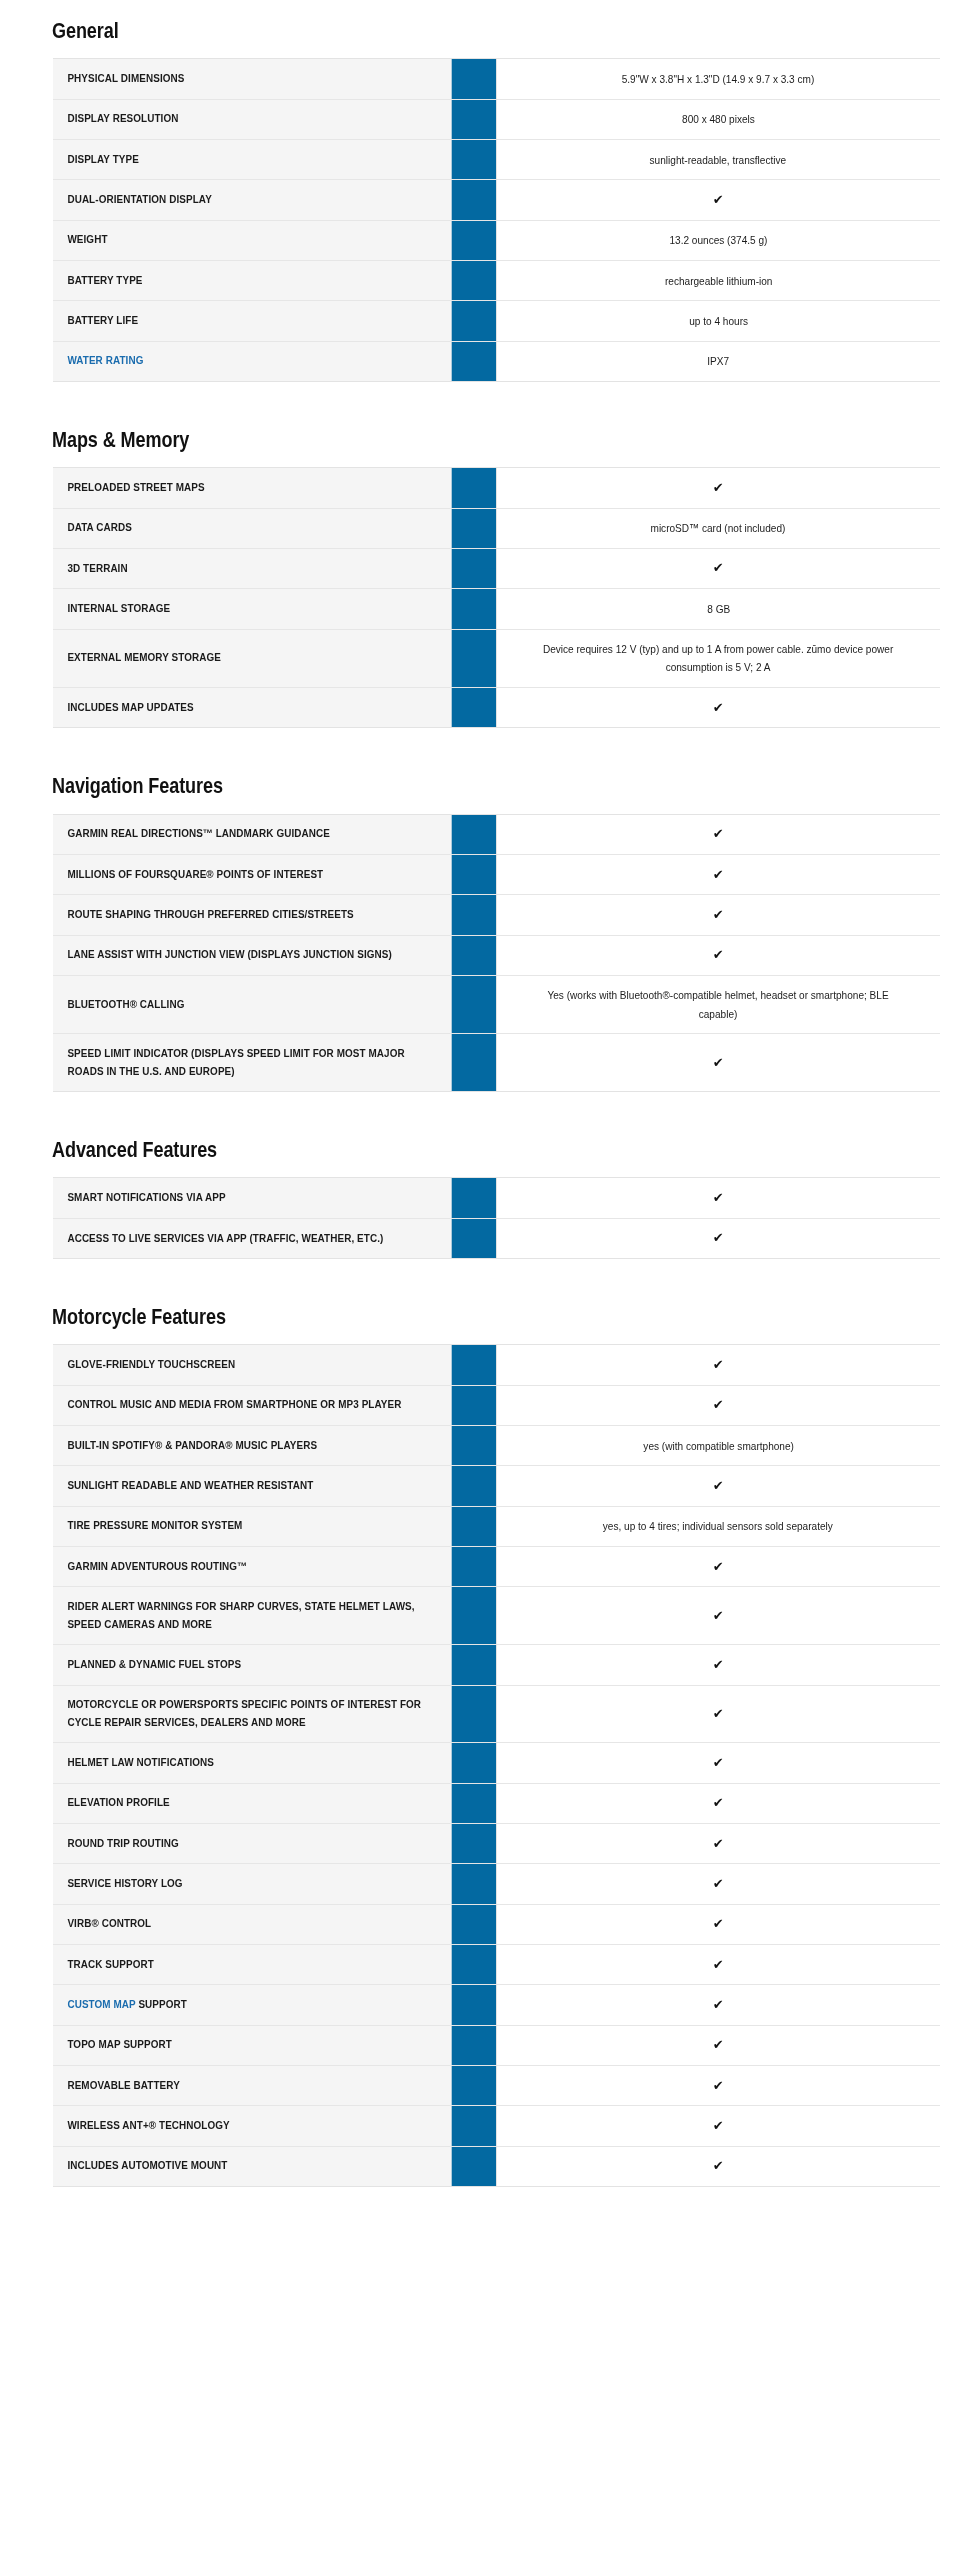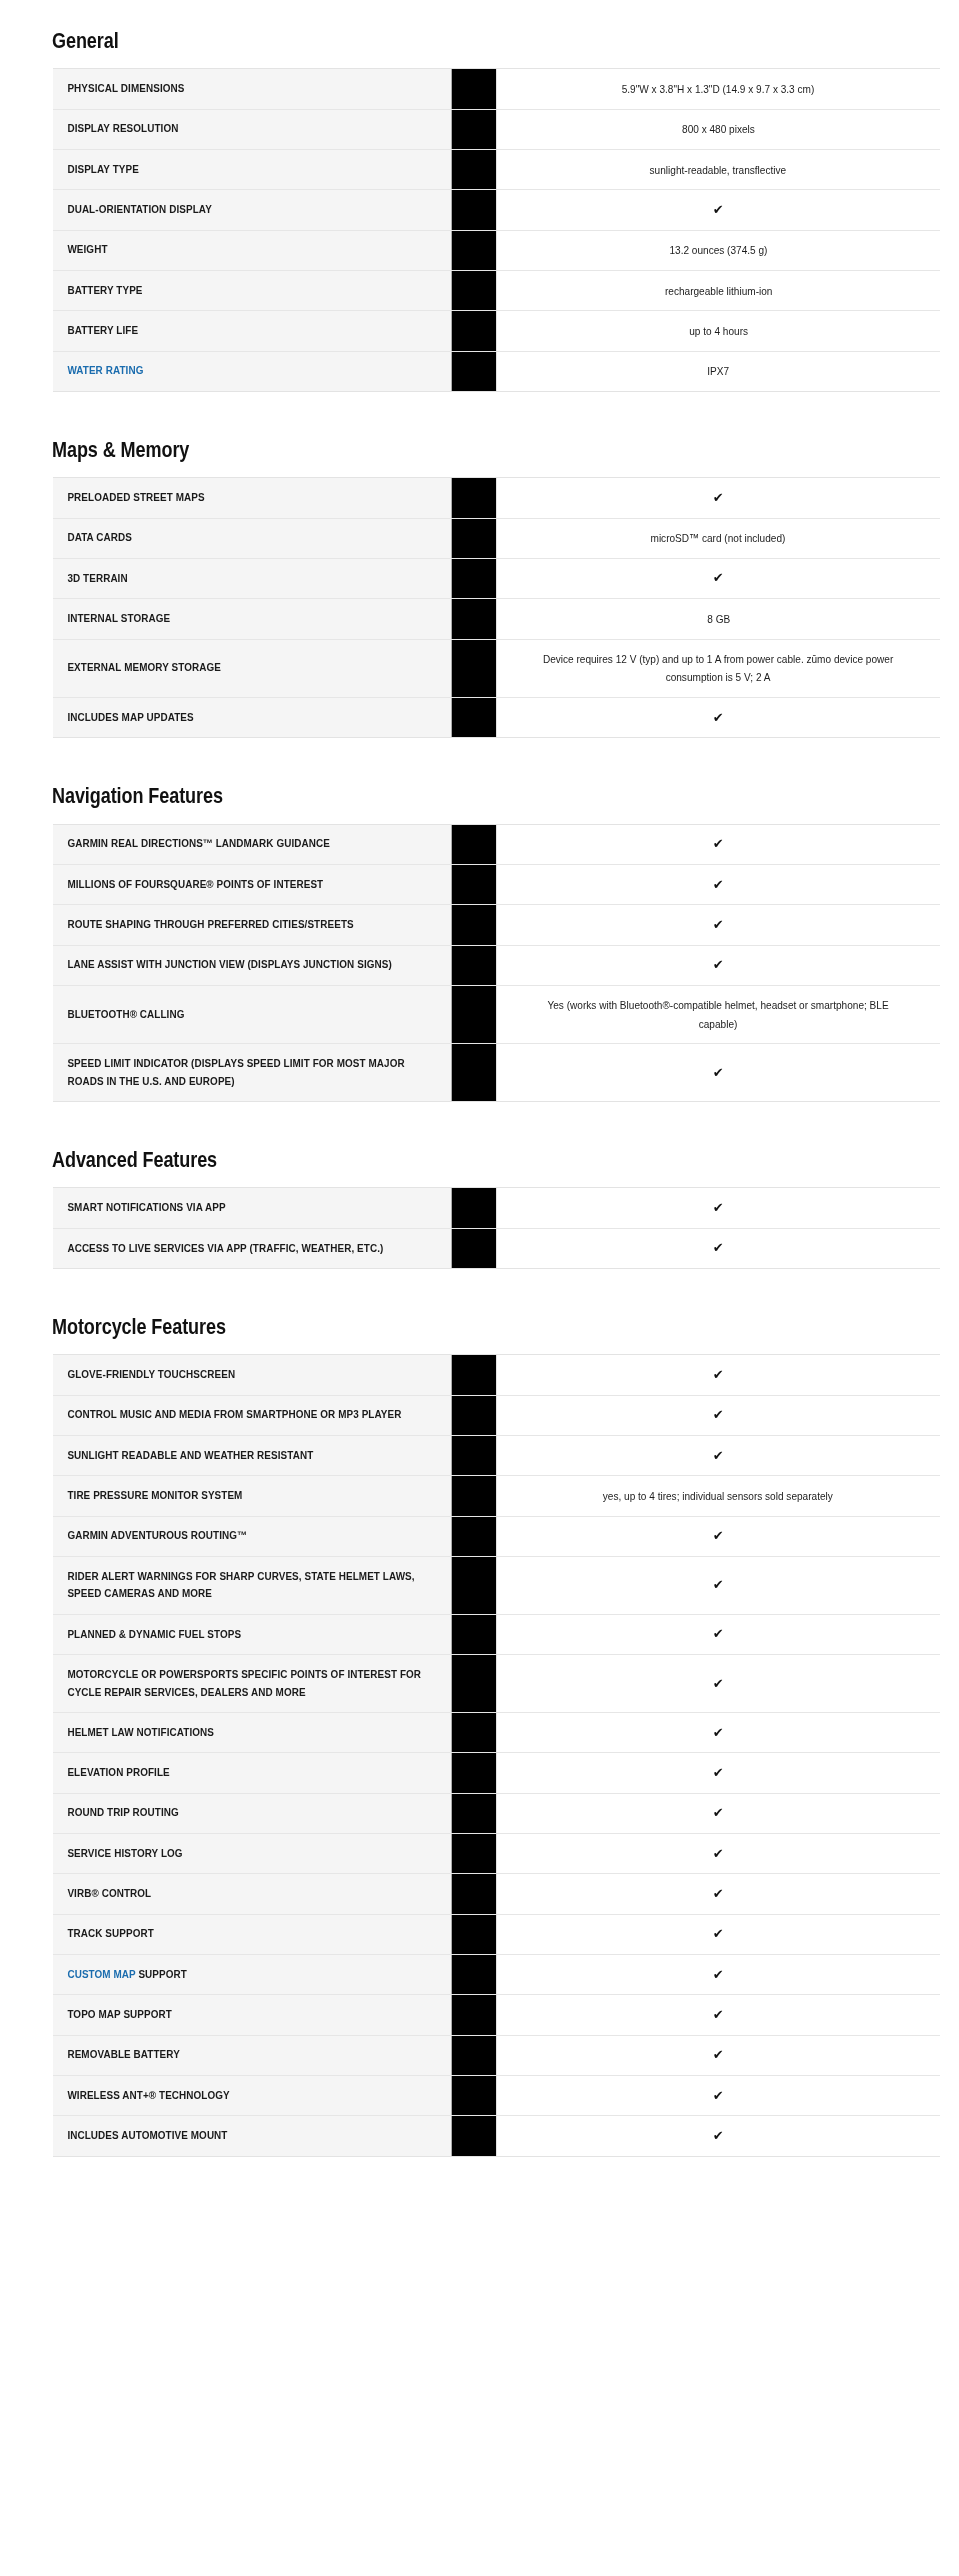--- a/index.html
+++ b/index.html
@@ -8,21 +8,21 @@
     background: #ffffff;
   }
   body {
     width: 959px;
     font-family: "Liberation Sans", "DejaVu Sans", sans-serif;
     color: #1a1a1a;
     -webkit-font-smoothing: antialiased;
   }
   .page {
     width: 959px;
-    padding-top: 18px;
+    padding-top: 8px;
     box-sizing: border-box;
   }
   .section {
     margin: 0 0 0 0;
   }
   .section-heading {
     font-family: "Liberation Sans Narrow", "Liberation Sans", "DejaVu Sans Condensed", sans-serif;
     font-weight: 700;
     font-size: 22px;
     line-height: 1.05;
@@ -37,21 +37,21 @@
   .section-heading-wrap {
     padding-top: 11.2px;
     padding-bottom: 16px;
   }
   .spec-table {
     width: 887px;
     margin-left: 53px;
     border-collapse: collapse;
     border-spacing: 0;
     table-layout: fixed;
-    background: #000000;
+    background: #0369a1;
     border-top: 1.2px solid #e3e3e3;
     border-bottom: 1.2px solid #e3e3e3;
   }
   .spec-table col.c-label { width: 443px; }
   .spec-table col.c-value { width: 444px; }
 
   .spec-row > td {
     border-top: 0.6px solid #e6e6e6;
     border-bottom: 0.6px solid #e6e6e6;
     vertical-align: middle;
@@ -261,20 +261,24 @@
         <tbody>
           <tr class="spec-row">
             <td class="cell-label"><span>GLOVE-FRIENDLY TOUCHSCREEN</span></td>
             <td class="cell-value"><span class="check">✔</span></td>
           </tr>
           <tr class="spec-row">
             <td class="cell-label"><span>CONTROL MUSIC AND MEDIA FROM SMARTPHONE OR MP3 PLAYER</span></td>
             <td class="cell-value"><span class="check">✔</span></td>
           </tr>
           <tr class="spec-row">
+            <td class="cell-label"><span>BUILT-IN SPOTIFY® &amp; PANDORA® MUSIC PLAYERS</span></td>
+            <td class="cell-value"><span class="vtxt">yes (with compatible smartphone)</span></td>
+          </tr>
+          <tr class="spec-row">
             <td class="cell-label"><span>SUNLIGHT READABLE AND WEATHER RESISTANT</span></td>
             <td class="cell-value"><span class="check">✔</span></td>
           </tr>
           <tr class="spec-row">
             <td class="cell-label"><span>TIRE PRESSURE MONITOR SYSTEM</span></td>
             <td class="cell-value"><span class="vtxt">yes, up to 4 tires; individual sensors sold separately</span></td>
           </tr>
           <tr class="spec-row">
             <td class="cell-label"><span>GARMIN ADVENTUROUS ROUTING™</span></td>
             <td class="cell-value"><span class="check">✔</span></td>

